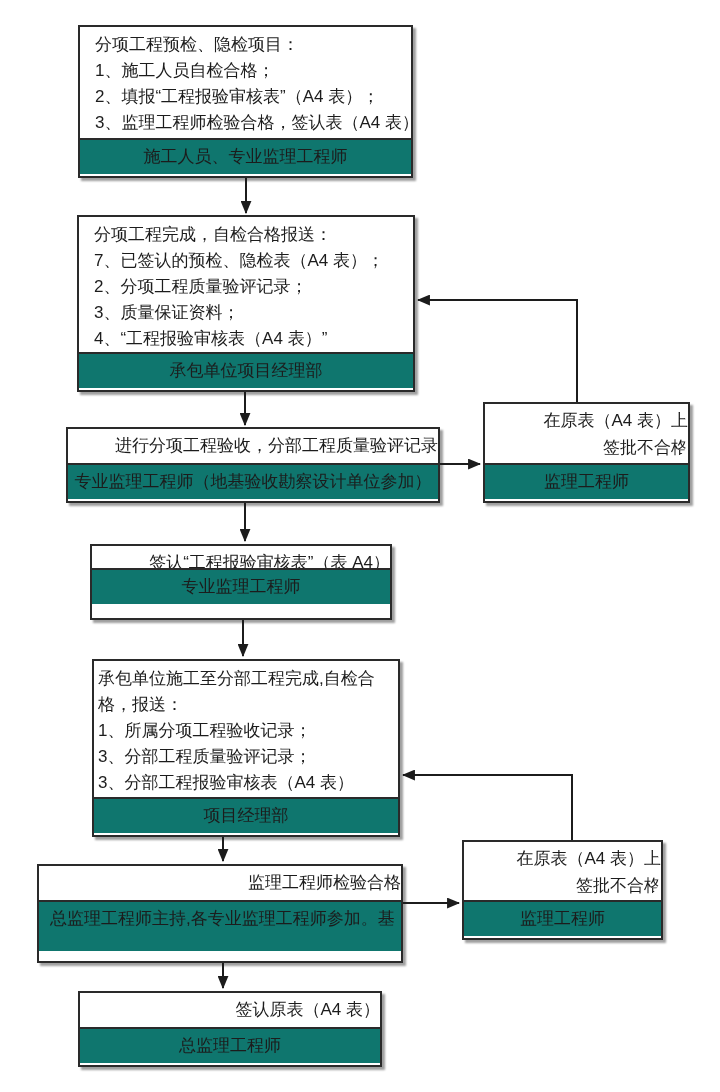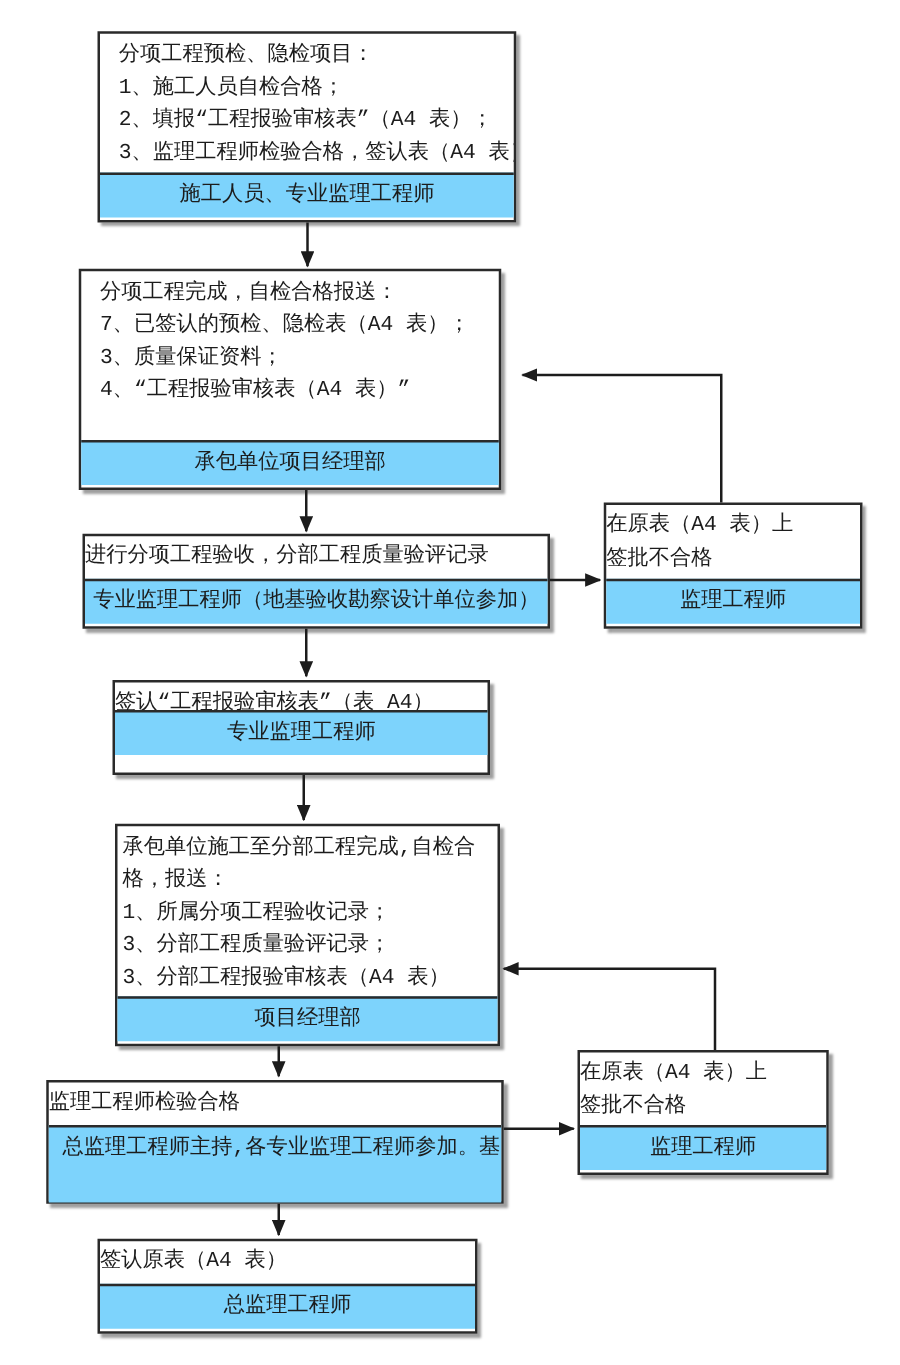--- a/index.html
+++ b/index.html
@@ -1,40 +1,40 @@
 <!DOCTYPE html>
 <html><head>
 <meta charset="utf-8">
 <style>
   html,body{margin:0;padding:0;background:#ffffff;}
   .canvas{
     position:relative;
     width:720px;height:1092px;
     background:#ffffff;
-    font-family:Liberation Mono, monospace;
+    font-family:Liberation Sans, sans-serif;
     color:#1c1c1c;
     overflow:hidden;
   }
   .node{
     position:absolute;
     box-sizing:border-box;
     border:2px solid #2a2a2a;
     background:#ffffff;
     box-shadow:3px 3px 2px #9f9f9f;
     font-size:17px;
   }
   .body{box-sizing:border-box;overflow:hidden;}
   .body.list{padding:5px 8px 0 15px;text-align:left;}
-  .body.center{text-align:left;}
+  .body.center{text-align:right;border-radius:26px;}
   .line{line-height:26px;white-space:nowrap;}
   .rline{line-height:27px;white-space:nowrap;}
   .footer{
     box-sizing:border-box;
     border-top:2px solid #2a2a2a;
-    background:#7dd3fc;
+    background:#0f766e;
     text-align:center;
     overflow:hidden;
   }
   svg.connectors{
     position:absolute;left:0;top:0;
     pointer-events:none;
   }
 </style>
 </head>
 <body>
@@ -44,24 +44,25 @@
   <div class="node" style="left:78px;top:25px;width:335px;height:153px">
     <div class="body list" style="height:111px">
       <div class="line">分项工程预检、隐检项目：</div>
       <div class="line">1、施工人员自检合格；</div>
       <div class="line">2、填报“工程报验审核表”（A4 表）；</div>
       <div class="line">3、监理工程师检验合格，签认表（A4 表）。</div>
     </div>
     <div class="footer" style="height:36px;line-height:34px">施工人员、专业监理工程师</div>
   </div>
 
-  <div class="node" style="left:63px;top:215px;width:338px;height:177px">
+  <div class="node" style="left:77px;top:215px;width:338px;height:177px">
     <div class="body list" style="height:135px">
       <div class="line">分项工程完成，自检合格报送：</div>
       <div class="line">7、已签认的预检、隐检表（A4 表）；</div>
+      <div class="line">2、分项工程质量验评记录；</div>
       <div class="line">3、质量保证资料；</div>
       <div class="line">4、“工程报验审核表（A4 表）”</div>
     </div>
     <div class="footer" style="height:36px;line-height:34px">承包单位项目经理部</div>
   </div>
 
   <div class="node" style="left:66px;top:427px;width:374px;height:76px">
     <div class="body center" style="height:34px;line-height:34px">进行分项工程验收，分部工程质量验评记录</div>
     <div class="footer" style="height:36px;line-height:34px">专业监理工程师（地基验收勘察设计单位参加）</div>
   </div>
@@ -85,21 +86,21 @@
       <div class="line">格，报送：</div>
       <div class="line">1、所属分项工程验收记录；</div>
       <div class="line">3、分部工程质量验评记录；</div>
       <div class="line">3、分部工程报验审核表（A4 表）</div>
     </div>
     <div class="footer" style="height:36px;line-height:34px">项目经理部</div>
   </div>
 
   <div class="node" style="left:37px;top:864px;width:366px;height:99px">
     <div class="body center" style="height:34px;line-height:34px">监理工程师检验合格</div>
-    <div class="footer" style="height:62px;padding:3px 8px 0 11px;text-align:left">
+    <div class="footer" style="height:51px;padding:3px 8px 0 11px;text-align:left">
       <div class="rline">总监理工程师主持,各专业监理工程师参加。基</div>
     </div>
   </div>
 
   <div class="node" style="left:462px;top:840px;width:201px;height:100px">
     <div class="body center" style="height:58px;padding-top:3px">
       <div class="rline">在原表（A4 表）上</div>
       <div class="rline">签批不合格</div>
     </div>
     <div class="footer" style="height:36px;line-height:34px">监理工程师</div>

